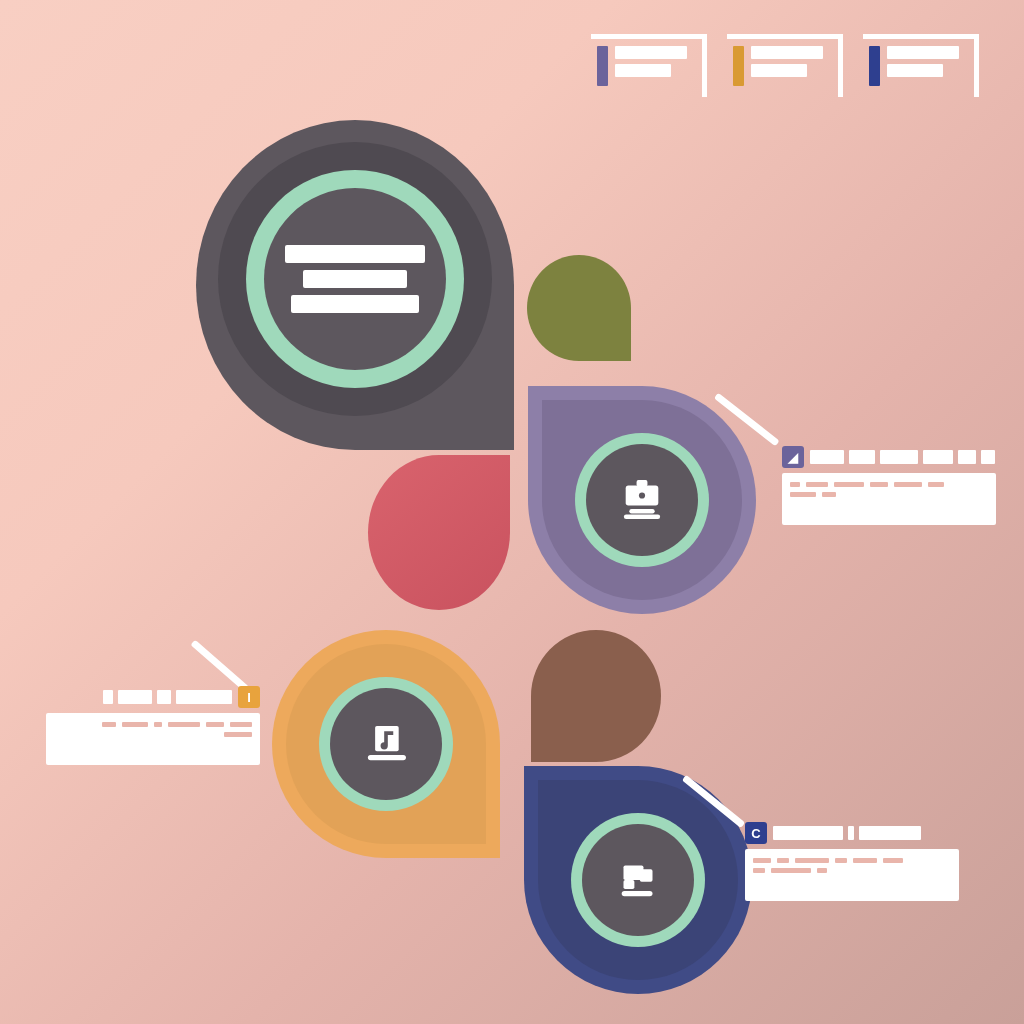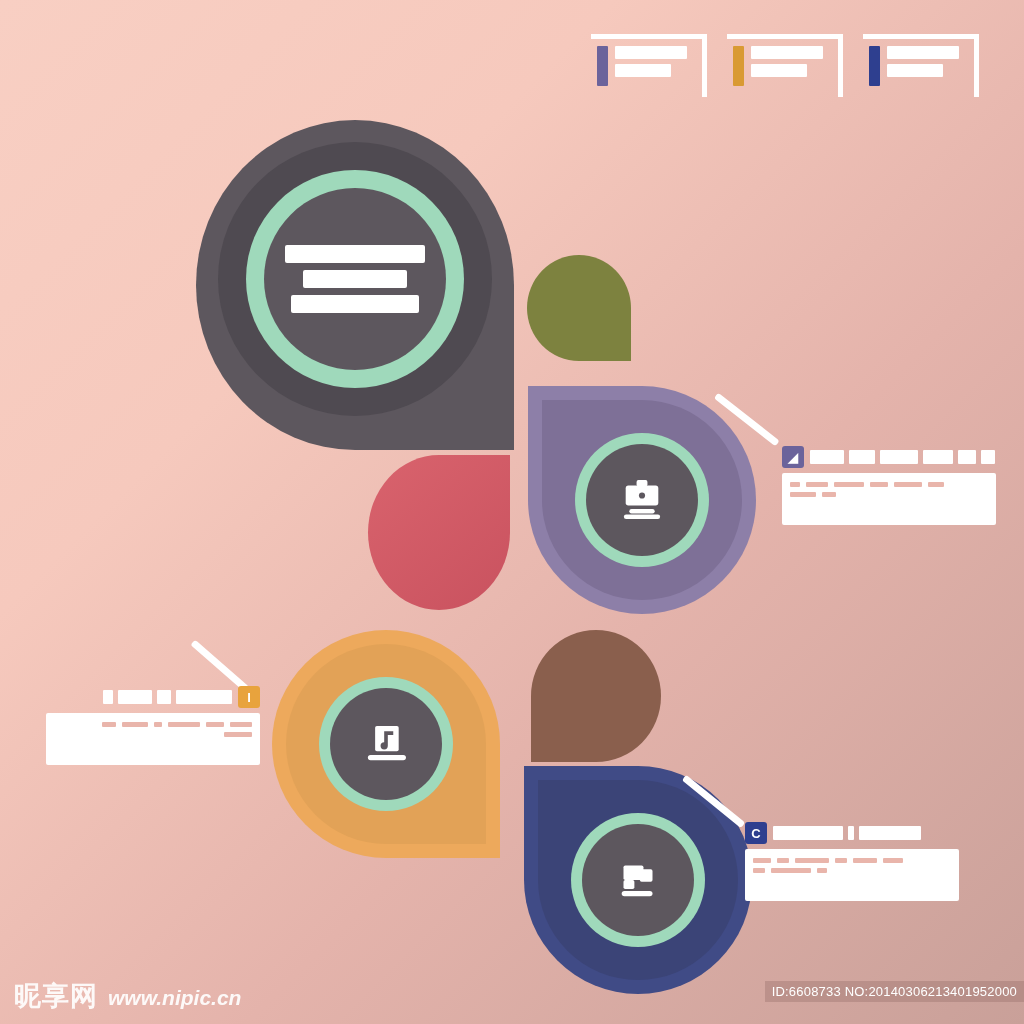--- a/index.html
+++ b/index.html
@@ -287,19 +287,14 @@
         <div class="bw" style="width:18px"></div>
           <div class="bw" style="width:22px"></div>
         </div>
       <div class="brow">
           <div class="bw" style="width:28px"></div>
         </div>
 
     </div>
   </div>
 
-  <div class="wm">
-    <div class="cn">昵享网</div>
-    <div class="url">www.nipic.cn</div>
-  </div>
-  <div class="idtag">ID:6608733 NO:20140306213401952000</div>
 
 </div>
 
 </body></html>

